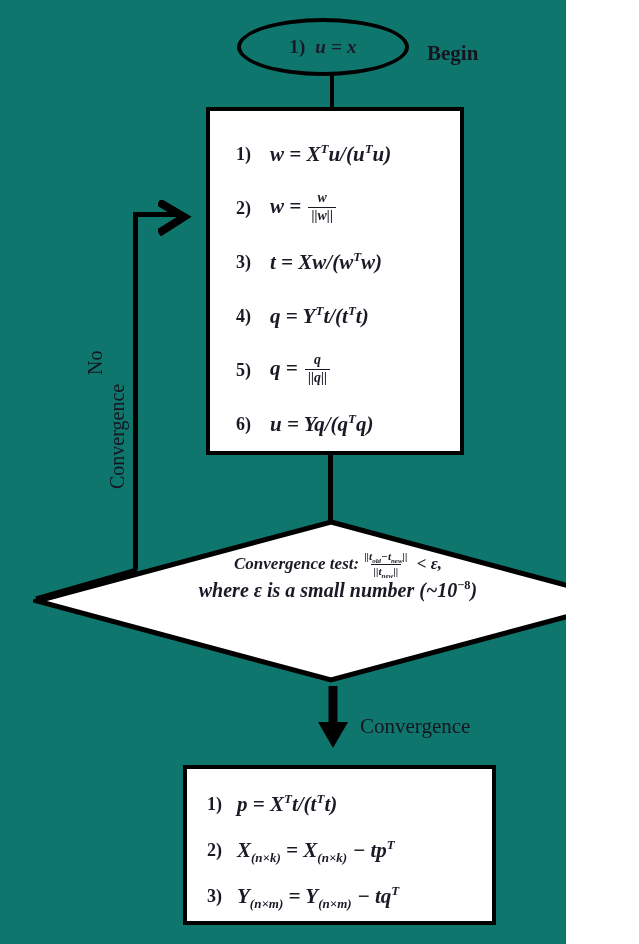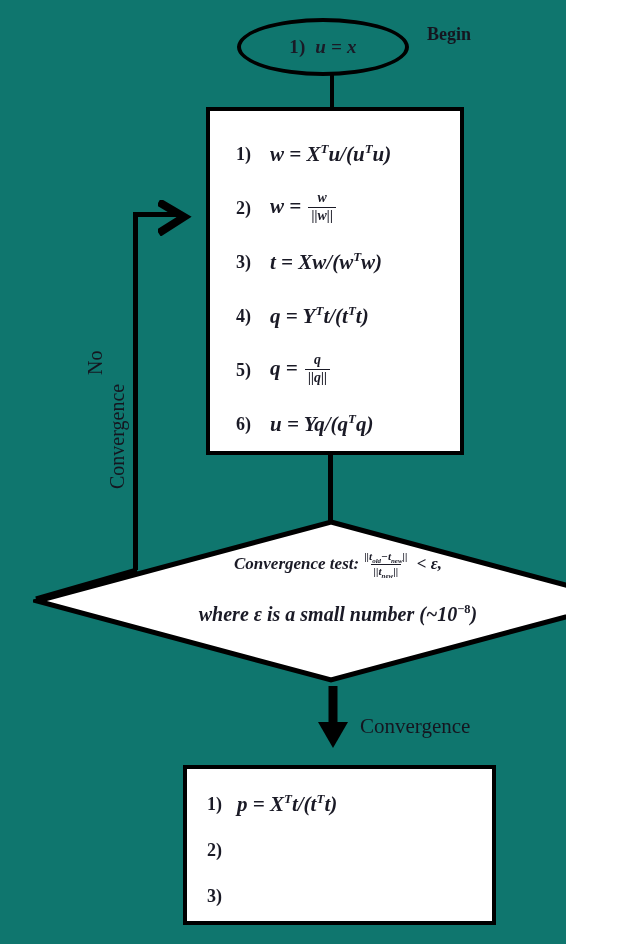--- a/index.html
+++ b/index.html
@@ -77,22 +77,22 @@
     align-items: center;
     justify-content: center;
   }
   #begin-oval .eq {
     font-size: 19px;
     letter-spacing: .2px;
   }
   #begin-label {
     position: absolute;
     left: 427px;
-    top: 24px;
-    font-size: 18px;
+    top: 41px;
+    font-size: 21px;
     font-weight: bold;
     color: #15151f;
     font-family: "Liberation Serif", "DejaVu Serif", serif;
   }
 
   
   #conn-oval-process {
     position: absolute;
     left: 330px;
     top: 74px;
@@ -153,21 +153,21 @@
     position: absolute;
     left: 140px;
     top: 552px;
     width: 396px;
     text-align: center;
     color: #1a1a26;
   }
   #decision-text .line1 {
     font-size: 17px;
     white-space: nowrap;
-    margin-bottom: 24px;
+    margin-bottom: 0;
   }
   #decision-text .line2 {
     font-size: 20px;
     white-space: nowrap;
   }
 
   
   #loop-vert {
     position: absolute;
     left: 133px;
@@ -357,21 +357,23 @@
 
   <div id="final-box">
 
     <div class="step-row">
       <span class="idx num">1)</span>
       <span class="eq math">p = X<sup class="tr">T</sup>t/(t<sup class="tr">T</sup>t)</span>
     </div>
 
     <div class="step-row">
       <span class="idx num">2)</span>
+      <span class="eq math">X<sub class="sb">(n×k)</sub> = X<sub class="sb">(n×k)</sub> − tp<sup class="tr">T</sup></span>
     </div>
 
     <div class="step-row">
       <span class="idx num">3)</span>
+      <span class="eq math">Y<sub class="sb">(n×m)</sub> = Y<sub class="sb">(n×m)</sub> − tq<sup class="tr">T</sup></span>
     </div>
 
   </div>
 
 </div>
 
 </body></html>

